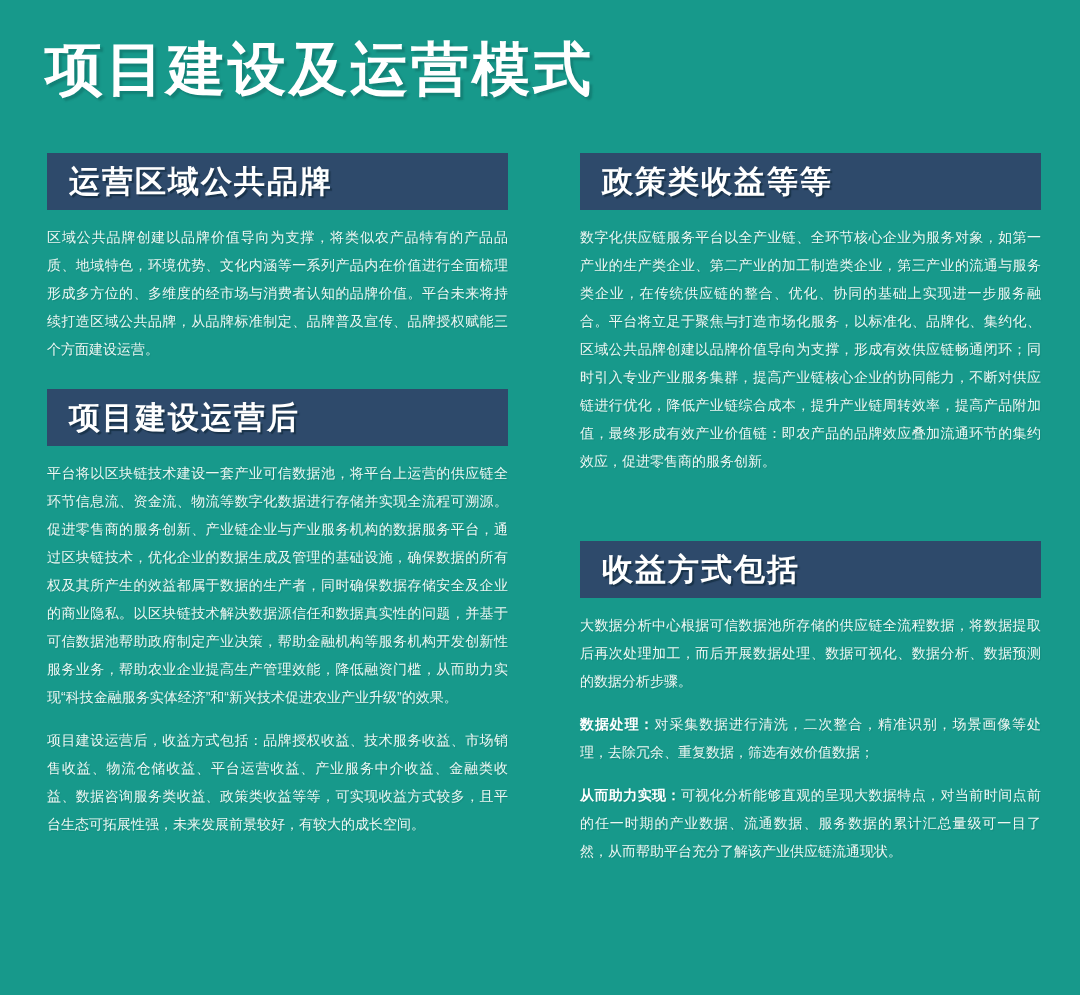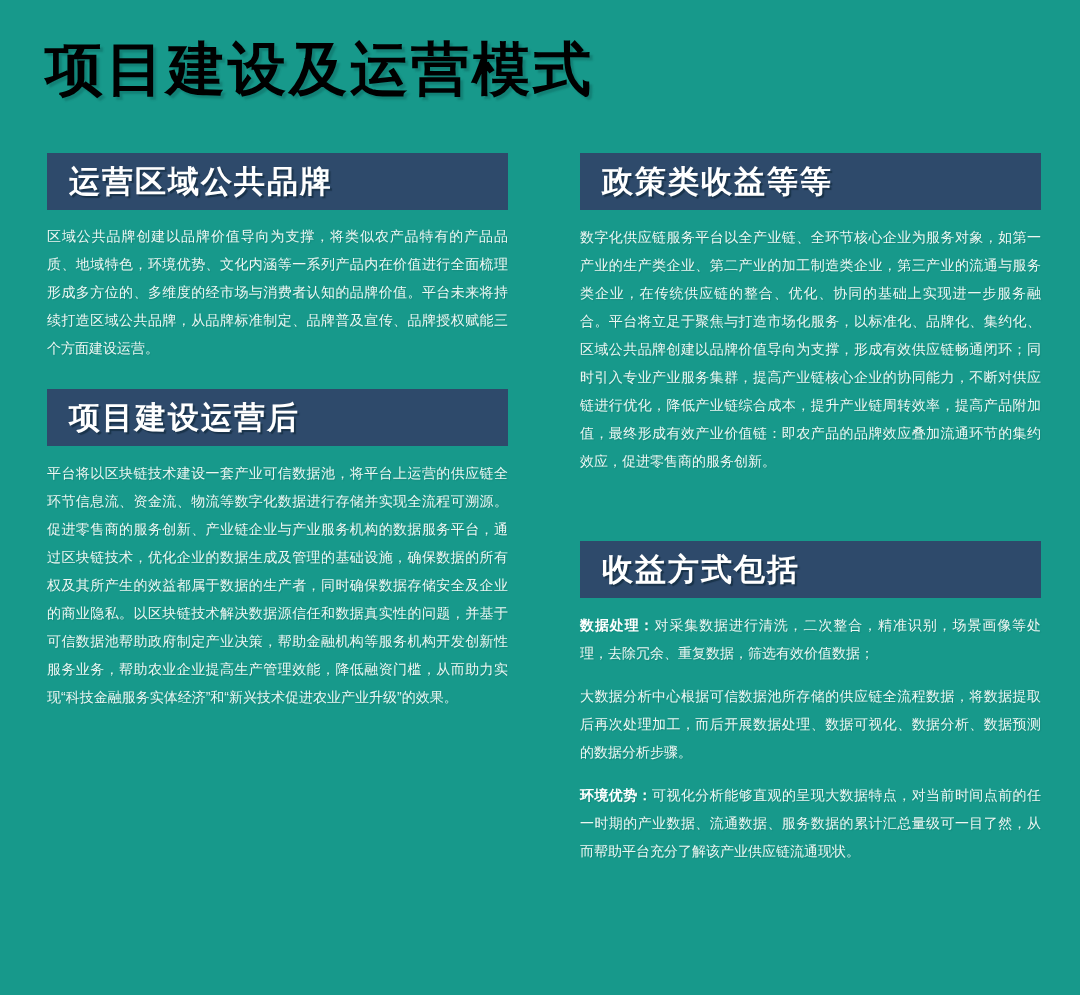--- a/index.html
+++ b/index.html
@@ -16,21 +16,21 @@
     overflow: hidden;
   }
   .title {
     position: absolute;
     left: 45px;
     top: 40px;
     margin: 0;
     font-size: 58px;
     line-height: 1.0;
     font-weight: 900;
-    color: #000000;
+    color: #ffffff;
     letter-spacing: 3px;
     text-shadow: 3px 3px 2px rgba(0, 45, 45, 0.22);
     white-space: nowrap;
   }
   .columns {
     position: absolute;
     left: 47px;
     top: 153px;
     width: 994px;
     display: flex;
@@ -61,21 +61,21 @@
   .body {
     margin: 0;
     font-size: 14px;
     line-height: 28px;
     color: #eef7f3;
     text-align: justify;
     text-shadow: 1px 1px 1px rgba(0, 45, 45, 0.12);
   }
   .body + .body { margin-top: 15px; }
   .body strong { font-weight: bold; color: #ffffff; }
-  .sec-l1 { margin-bottom: 26px; font-family: Liberation Serif, serif; }
+  .sec-l1 { margin-bottom: 26px; }
   .sec-l2 { margin-bottom: 15px; }
   .sec-r1 { margin-bottom: 66px; }
 </style>
 </head>
 <body>
 
 <div class="page">
 
   <h1 class="title">项目建设及运营模式</h1>
 
@@ -91,39 +91,40 @@
       </section>
 
       <section class="sec-l2">
         <div class="hbox">
           <h2>项目建设运营后</h2>
         </div>
         <p class="body">平台将以区块链技术建设一套产业可信数据池，将平台上运营的供应链全环节信息流、资金流、物流等数字化数据进行存储并实现全流程可溯源。促进零售商的服务创新、产业链企业与产业服务机构的数据服务平台，通过区块链技术，优化企业的数据生成及管理的基础设施，确保数据的所有权及其所产生的效益都属于数据的生产者，同时确保数据存储安全及企业的商业隐私。以区块链技术解决数据源信任和数据真实性的问题，并基于可信数据池帮助政府制定产业决策，帮助金融机构等服务机构开发创新性服务业务，帮助农业企业提高生产管理效能，降低融资门槛，从而助力实现“科技金融服务实体经济”和“新兴技术促进农业产业升级”的效果。</p>
       </section>
 
       <section class="sec-l3">
+        <p class="body">项目建设运营后，收益方式包括：品牌授权收益、技术服务收益、市场销售收益、物流仓储收益、平台运营收益、产业服务中介收益、金融类收益、数据咨询服务类收益、政策类收益等等，可实现收益方式较多，且平台生态可拓展性强，未来发展前景较好，有较大的成长空间。</p>
       </section>
 
     </div>
 
     <div class="col">
 
       <section class="sec-r1">
         <div class="hbox">
           <h2>政策类收益等等</h2>
         </div>
         <p class="body">数字化供应链服务平台以全产业链、全环节核心企业为服务对象，如第一产业的生产类企业、第二产业的加工制造类企业，第三产业的流通与服务类企业，在传统供应链的整合、优化、协同的基础上实现进一步服务融合。平台将立足于聚焦与打造市场化服务，以标准化、品牌化、集约化、区域公共品牌创建以品牌价值导向为支撑，形成有效供应链畅通闭环；同时引入专业产业服务集群，提高产业链核心企业的协同能力，不断对供应链进行优化，降低产业链综合成本，提升产业链周转效率，提高产品附加值，最终形成有效产业价值链：即农产品的品牌效应叠加流通环节的集约效应，促进零售商的服务创新。</p>
       </section>
 
       <section class="sec-r2">
         <div class="hbox">
           <h2>收益方式包括</h2>
         </div>
+        <p class="body">大数据分析中心根据可信数据池所存储的供应链全流程数据，将数据提取后再次处理加工，而后开展数据处理、数据可视化、数据分析、数据预测的数据分析步骤。</p>
         <p class="body"><strong>数据处理：</strong><span>对采集数据进行清洗，二次整合，精准识别，场景画像等处理，去除冗余、重复数据，筛选有效价值数据；</span></p>
-        <p class="body">大数据分析中心根据可信数据池所存储的供应链全流程数据，将数据提取后再次处理加工，而后开展数据处理、数据可视化、数据分析、数据预测的数据分析步骤。</p>
-        <p class="body"><strong>环境优势：</strong><span>可视化分析能够直观的呈现大数据特点，对当前时间点前的任一时期的产业数据、流通数据、服务数据的累计汇总量级可一目了然，从而帮助平台充分了解该产业供应链流通现状。</span></p>
+        <p class="body"><strong>从而助力实现：</strong><span>可视化分析能够直观的呈现大数据特点，对当前时间点前的任一时期的产业数据、流通数据、服务数据的累计汇总量级可一目了然，从而帮助平台充分了解该产业供应链流通现状。</span></p>
       </section>
 
     </div>
 
   </div>
 
 </div>
 
 </body></html>

